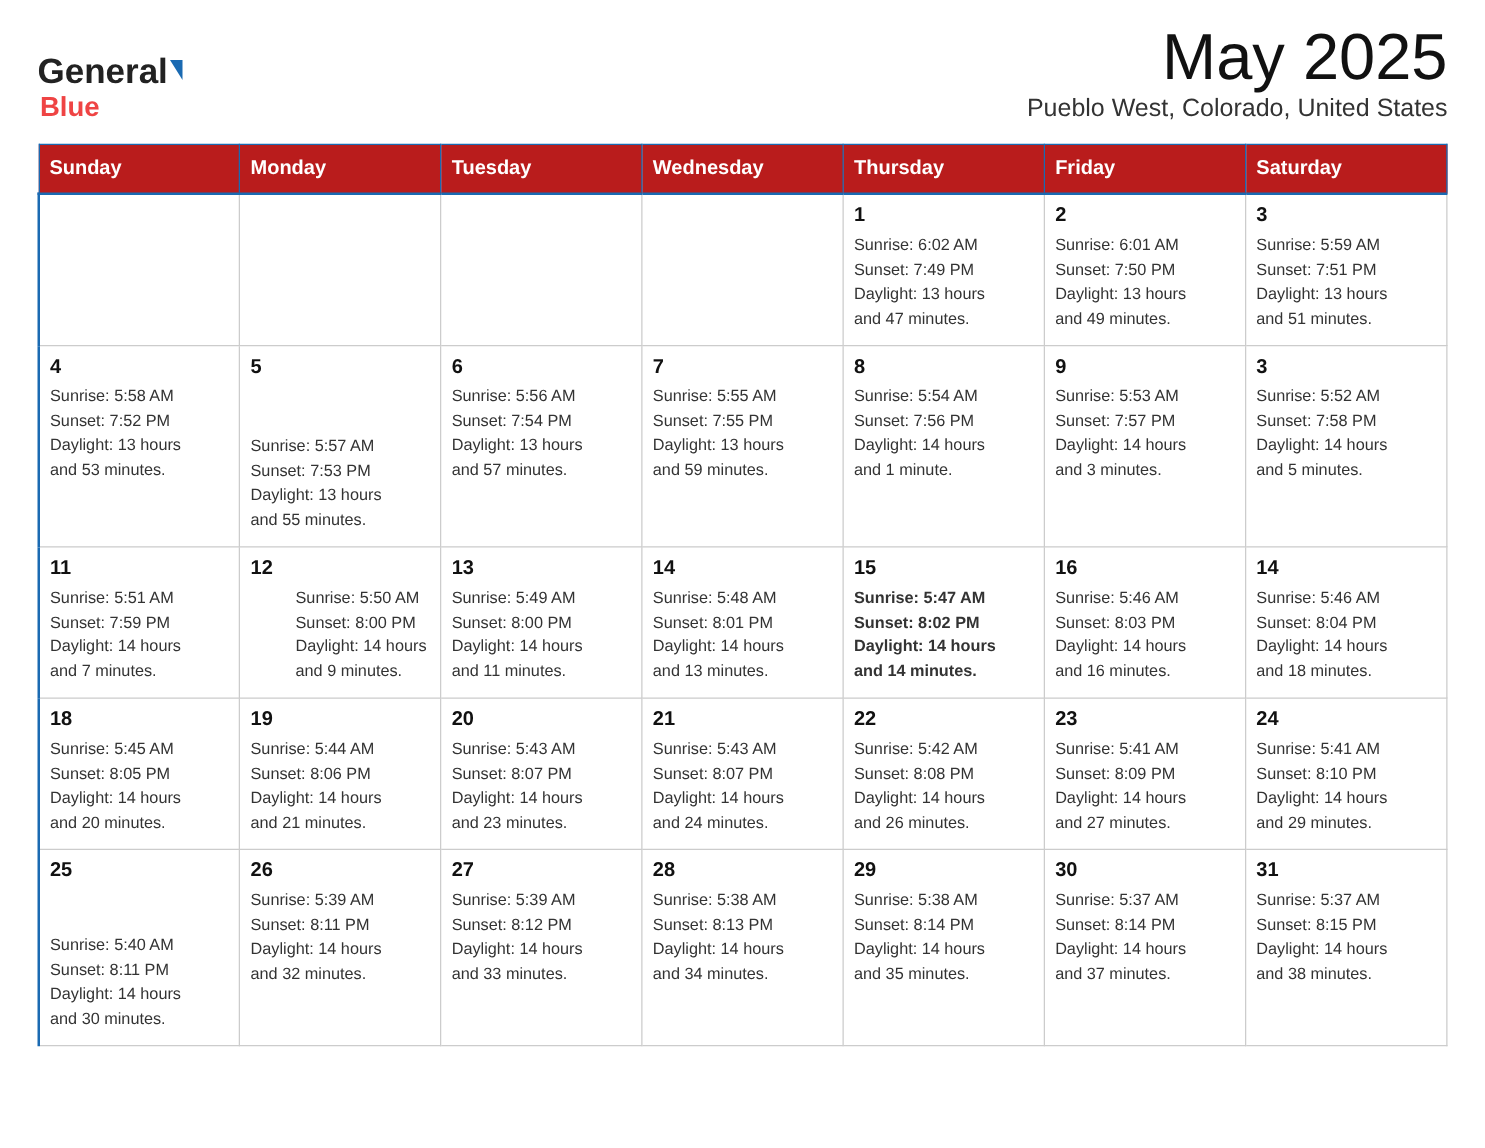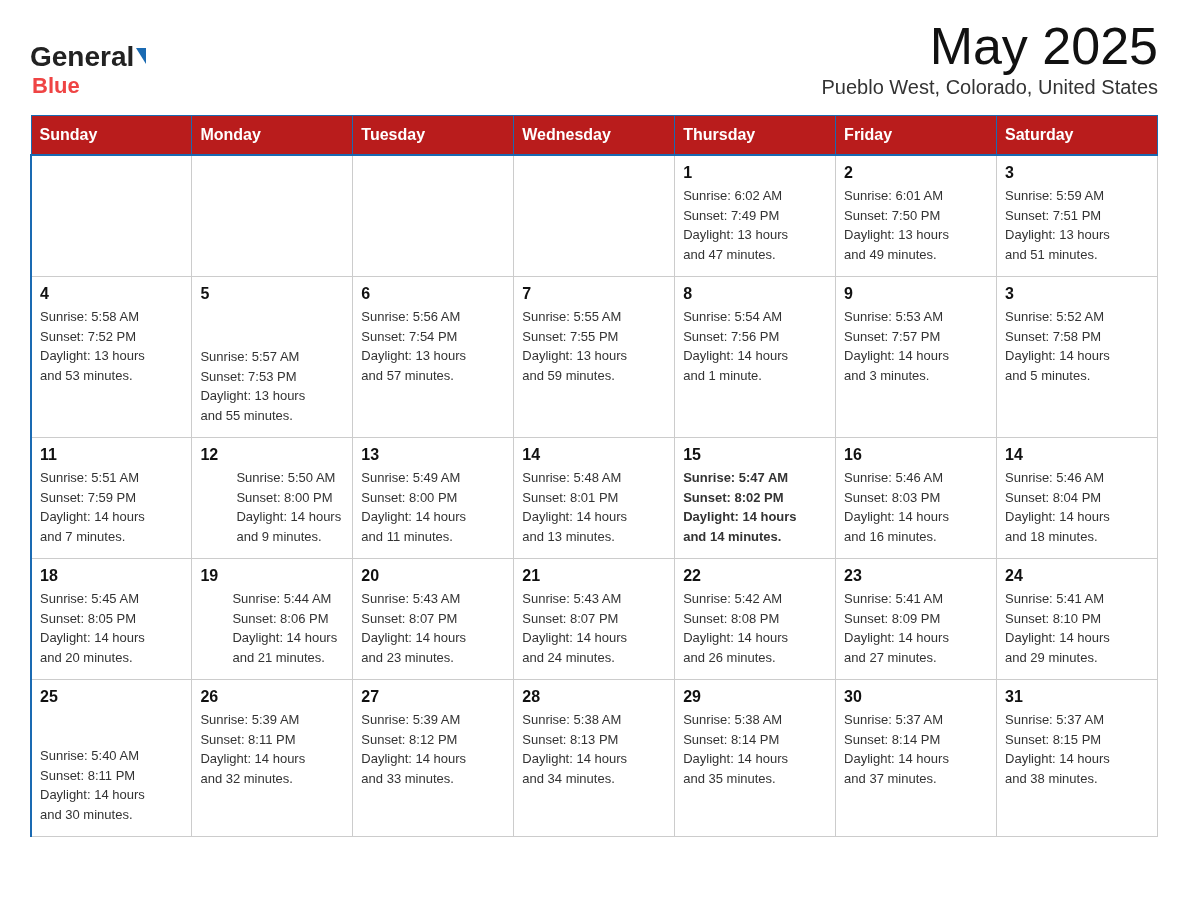--- a/index.html
+++ b/index.html
@@ -268,21 +268,21 @@
       <tr>
         <td>
           <span class="day-number">18</span>
           <div class="day-info" style="white-space: pre-line;">Sunrise: 5:45 AM
 Sunset: 8:05 PM
 Daylight: 14 hours
 and 20 minutes.</div>
         </td>
         <td>
           <span class="day-number">19</span>
-          <div class="day-info" style="white-space: pre-line; margin-left: 32px;">Sunrise: 5:44 AM
+          <div class="day-info" style="white-space: pre-line;">Sunrise: 5:44 AM
 Sunset: 8:06 PM
 Daylight: 14 hours
 and 21 minutes.</div>
         </td>
         <td>
           <span class="day-number">20</span>
           <div class="day-info" style="white-space: pre-line;">Sunrise: 5:43 AM
 Sunset: 8:07 PM
 Daylight: 14 hours
 and 23 minutes.</div>

